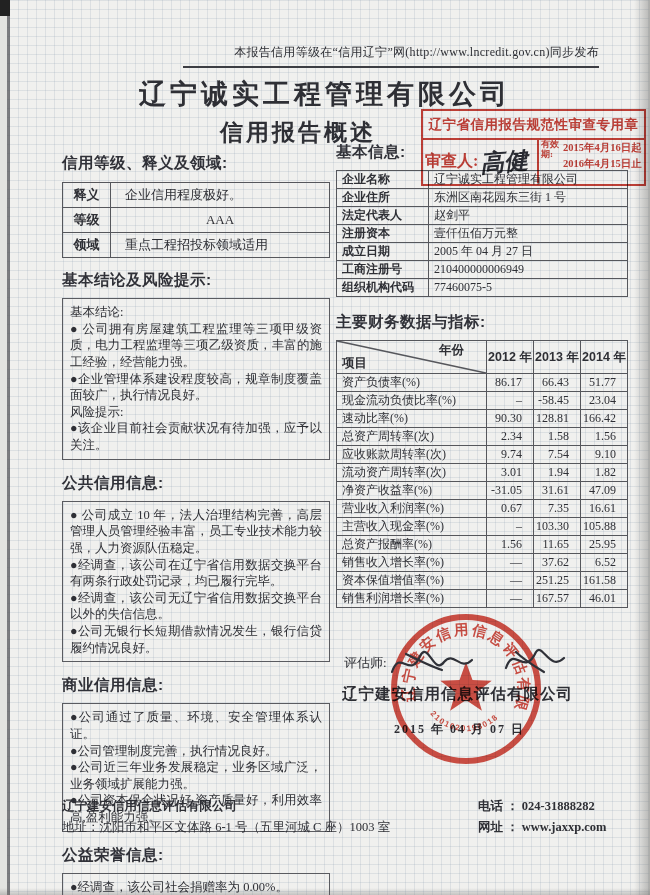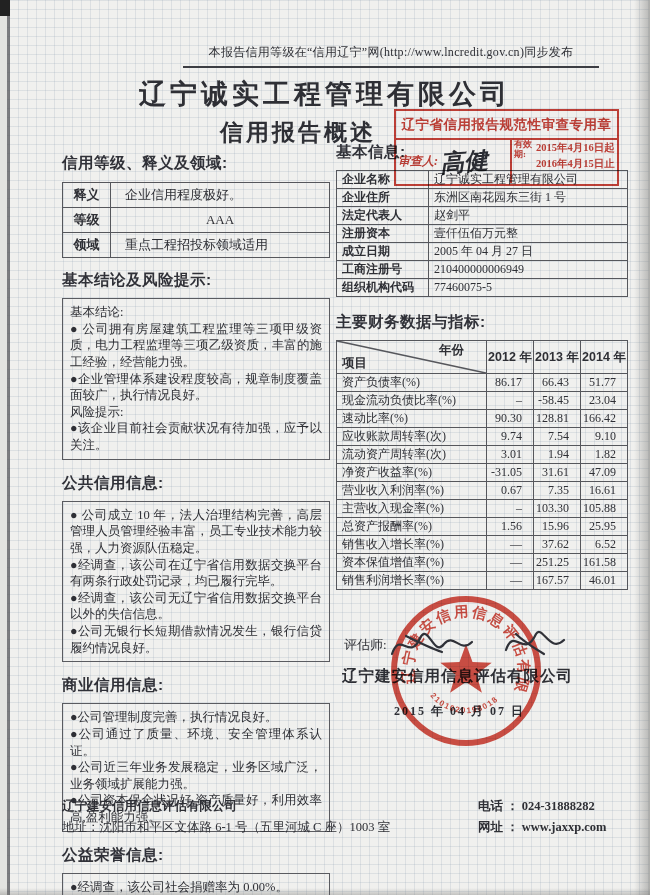--- a/index.html
+++ b/index.html
@@ -19,52 +19,52 @@
   .edge-left2  { position:absolute; left:0; top:0; width:7px; height:100%; background:#e3e3e0; }
   .edge-right  { position:absolute; right:0; top:0; width:16px; height:100%;
                  background:linear-gradient(90deg, rgba(0,0,0,0) 0%, rgba(110,110,108,.38) 85%, #a9a9a6 100%); }
   .edge-bottom { position:absolute; left:0; bottom:0; width:100%; height:7px;
                  background:linear-gradient(rgba(0,0,0,0), rgba(110,110,108,.35)); }
   .corner-mark { position:absolute; left:0; top:0; width:10px; height:16px; background:#222; }
 
   
   .notice-wrap{
     position:absolute; top:44px; left:183px; width:416px;
-    text-align:center; border-bottom:2px solid #3c3d43; padding-bottom:5px;
+    text-align:right; border-bottom:2px solid #3c3d43; padding-bottom:5px;
     font-size:12px; letter-spacing:.3px;
   }
   .doc-title{
     position:absolute; top:76px; left:0; width:650px; text-align:center;
     font-size:27px; font-weight:bold; letter-spacing:4px;
   }
   .doc-subtitle{
     position:absolute; top:117px; left:0; width:650px; text-align:center;
     font-size:23px; font-weight:bold; letter-spacing:3px;
     transform:translateX(-27px);
   }
 
   
   .review-stamp{
-    position:absolute; top:109px; left:394px; width:225px; height:77px;
+    position:absolute; top:109px; left:421px; width:225px; height:77px;
     border:2.5px solid #c8423a; color:#c8423a;
     background:rgba(255,250,249,.15);
     mix-blend-mode:multiply; z-index:5;
   }
   .review-stamp .rs-title{
     height:29px; line-height:27px; text-align:center;
     font-family:"Liberation Sans","DejaVu Sans",sans-serif;
     font-weight:bold; font-size:13.5px; letter-spacing:.5px;
     border-bottom:2px solid #c8423a; white-space:nowrap;
   }
   .review-stamp .rs-bottom{ display:flex; height:43px; }
   .review-stamp .rs-reviewer{
     width:116px; border-right:2px solid #c8423a;
     display:flex; align-items:center; padding-left:2px;
   }
-  .review-stamp .rs-reviewer-label{ font-size:12px; font-weight:bold; white-space:nowrap;font-style:italic; }
+  .review-stamp .rs-reviewer-label{ font-size:16px; font-weight:bold; white-space:nowrap; }
   .review-stamp .rs-reviewer-name{
     font-size:24px; font-weight:bold; font-style:italic;
     color:#2e3037; transform:rotate(-5deg); margin-left:2px;
     font-family:"Liberation Serif",serif;
   }
   .review-stamp .rs-validity{ flex:1; display:flex; align-items:flex-start; padding-left:2px; }
   .review-stamp .rs-validity-label{ width:22px; font-size:9px; line-height:1.1; font-weight:bold; }
   .review-stamp .rs-dates{ font-size:10.5px; font-weight:bold; line-height:1.55; white-space:nowrap; }
 
   
@@ -199,22 +199,22 @@
   <div class="sec-h">公共信用信息:</div>
   <div class="box">
     <p>● 公司成立 10 年，法人治理结构完善，高层管理人员管理经验丰富，员工专业技术能力较强，人力资源队伍稳定。</p>
     <p>●经调查，该公司在辽宁省信用数据交换平台有两条行政处罚记录，均已履行完毕。</p>
     <p>●经调查，该公司无辽宁省信用数据交换平台以外的失信信息。</p>
     <p>●公司无银行长短期借款情况发生，银行信贷履约情况良好。</p>
   </div>
 
   <div class="sec-h">商业信用信息:</div>
   <div class="box">
+    <p>●公司通过了质量、环境、安全管理体系认证。</p>
     <p>●公司管理制度完善，执行情况良好。</p>
-    <p>●公司通过了质量、环境、安全管理体系认证。</p>
     <p>●公司近三年业务发展稳定，业务区域广泛，业务领域扩展能力强。</p>
     <p>●公司资本保全状况好,资产质量好，利用效率高,盈利能力强。</p>
   </div>
 
   <div class="sec-h">公益荣誉信息:</div>
   <div class="box">
     <p>●经调查，该公司社会捐赠率为 0.00%。</p>
 
   </div>
 
@@ -283,20 +283,26 @@
       <td class="num">-58.45</td>
       <td class="num">23.04</td>
     </tr>
     <tr>
       <td class="item">速动比率(%)</td>
       <td class="num">90.30</td>
       <td class="num">128.81</td>
       <td class="num">166.42</td>
     </tr>
     <tr>
+      <td class="item">总资产周转率(次)</td>
+      <td class="num">2.34</td>
+      <td class="num">1.58</td>
+      <td class="num">1.56</td>
+    </tr>
+    <tr>
       <td class="item">应收账款周转率(次)</td>
       <td class="num">9.74</td>
       <td class="num">7.54</td>
       <td class="num">9.10</td>
     </tr>
     <tr>
       <td class="item">流动资产周转率(次)</td>
       <td class="num">3.01</td>
       <td class="num">1.94</td>
       <td class="num">1.82</td>
@@ -315,21 +321,21 @@
     </tr>
     <tr>
       <td class="item">主营收入现金率(%)</td>
       <td class="num">–</td>
       <td class="num">103.30</td>
       <td class="num">105.88</td>
     </tr>
     <tr>
       <td class="item">总资产报酬率(%)</td>
       <td class="num">1.56</td>
-      <td class="num">15.96</td>
+      <td class="num">11.65</td>
       <td class="num">25.95</td>
     </tr>
     <tr>
       <td class="item">销售收入增长率(%)</td>
       <td class="num">—</td>
       <td class="num">37.62</td>
       <td class="num">6.52</td>
     </tr>
     <tr>
       <td class="item">资本保值增值率(%)</td>

